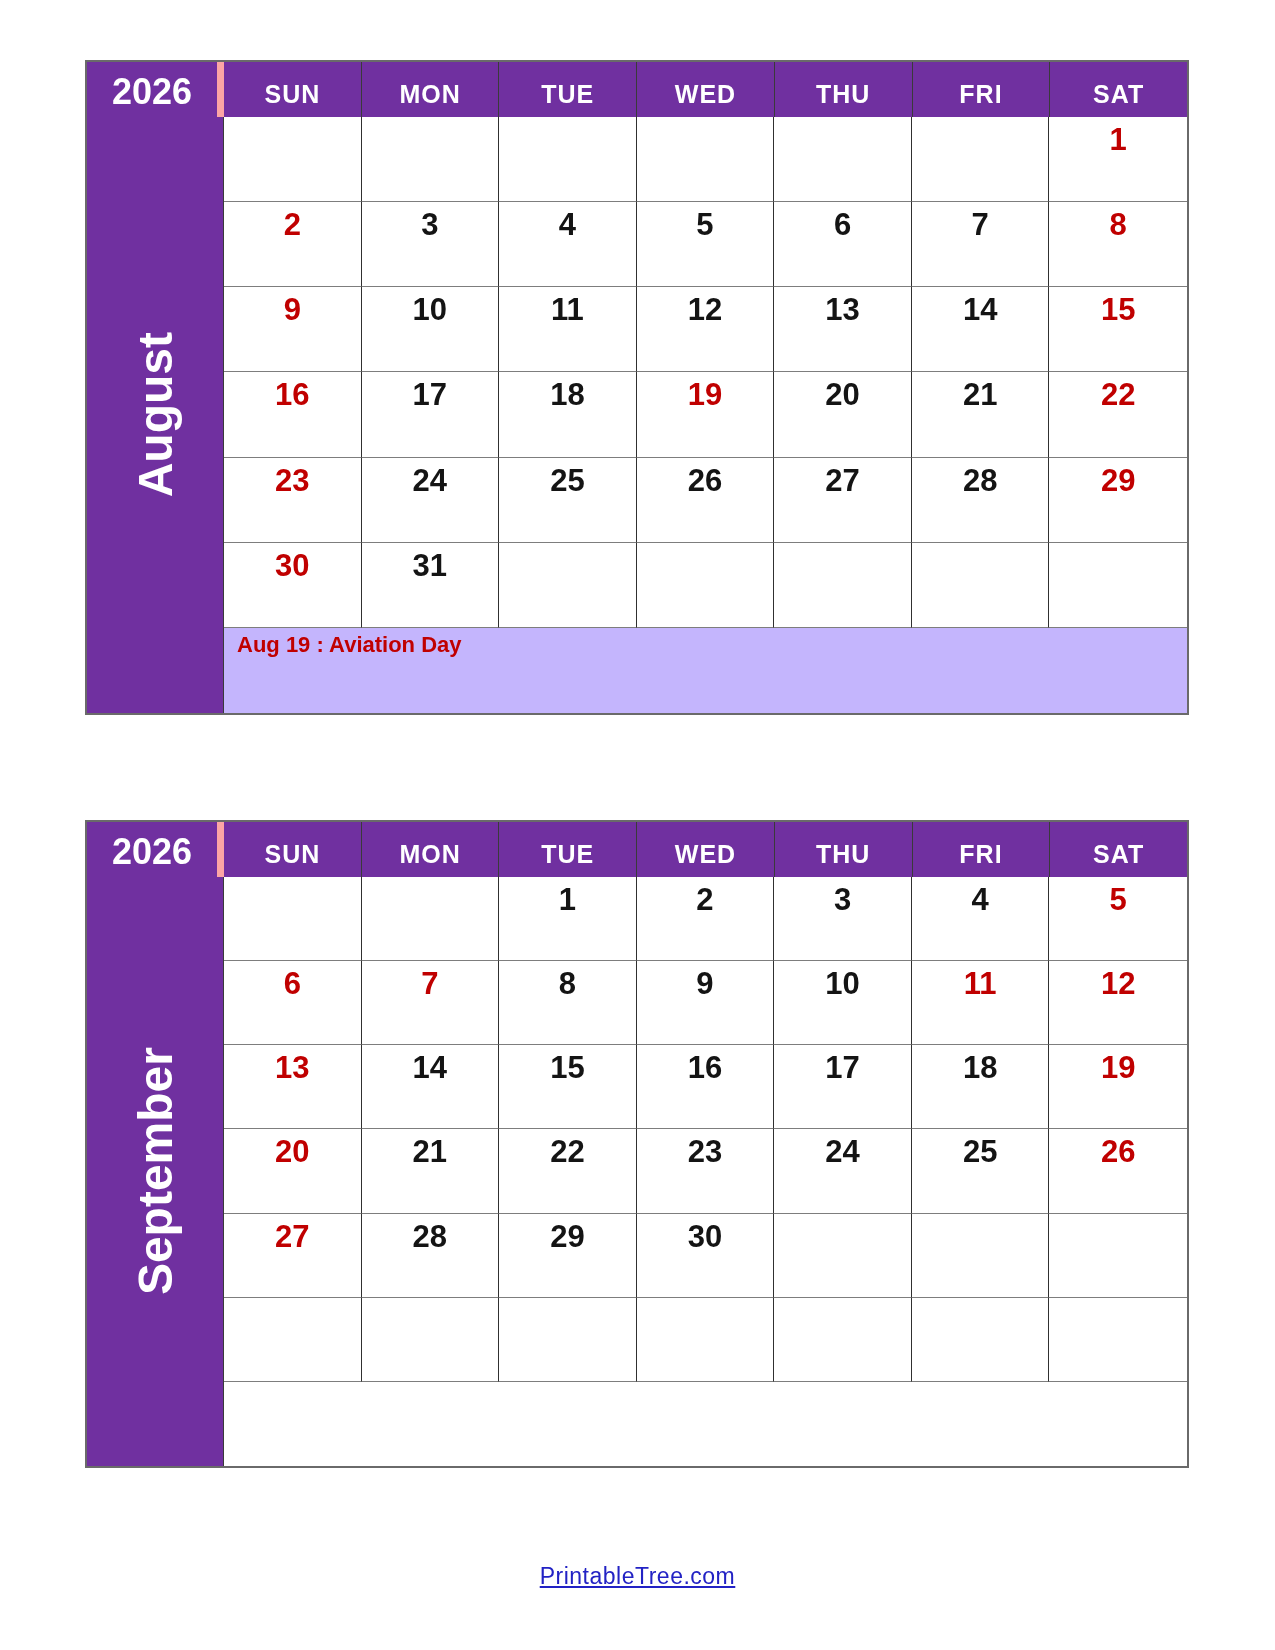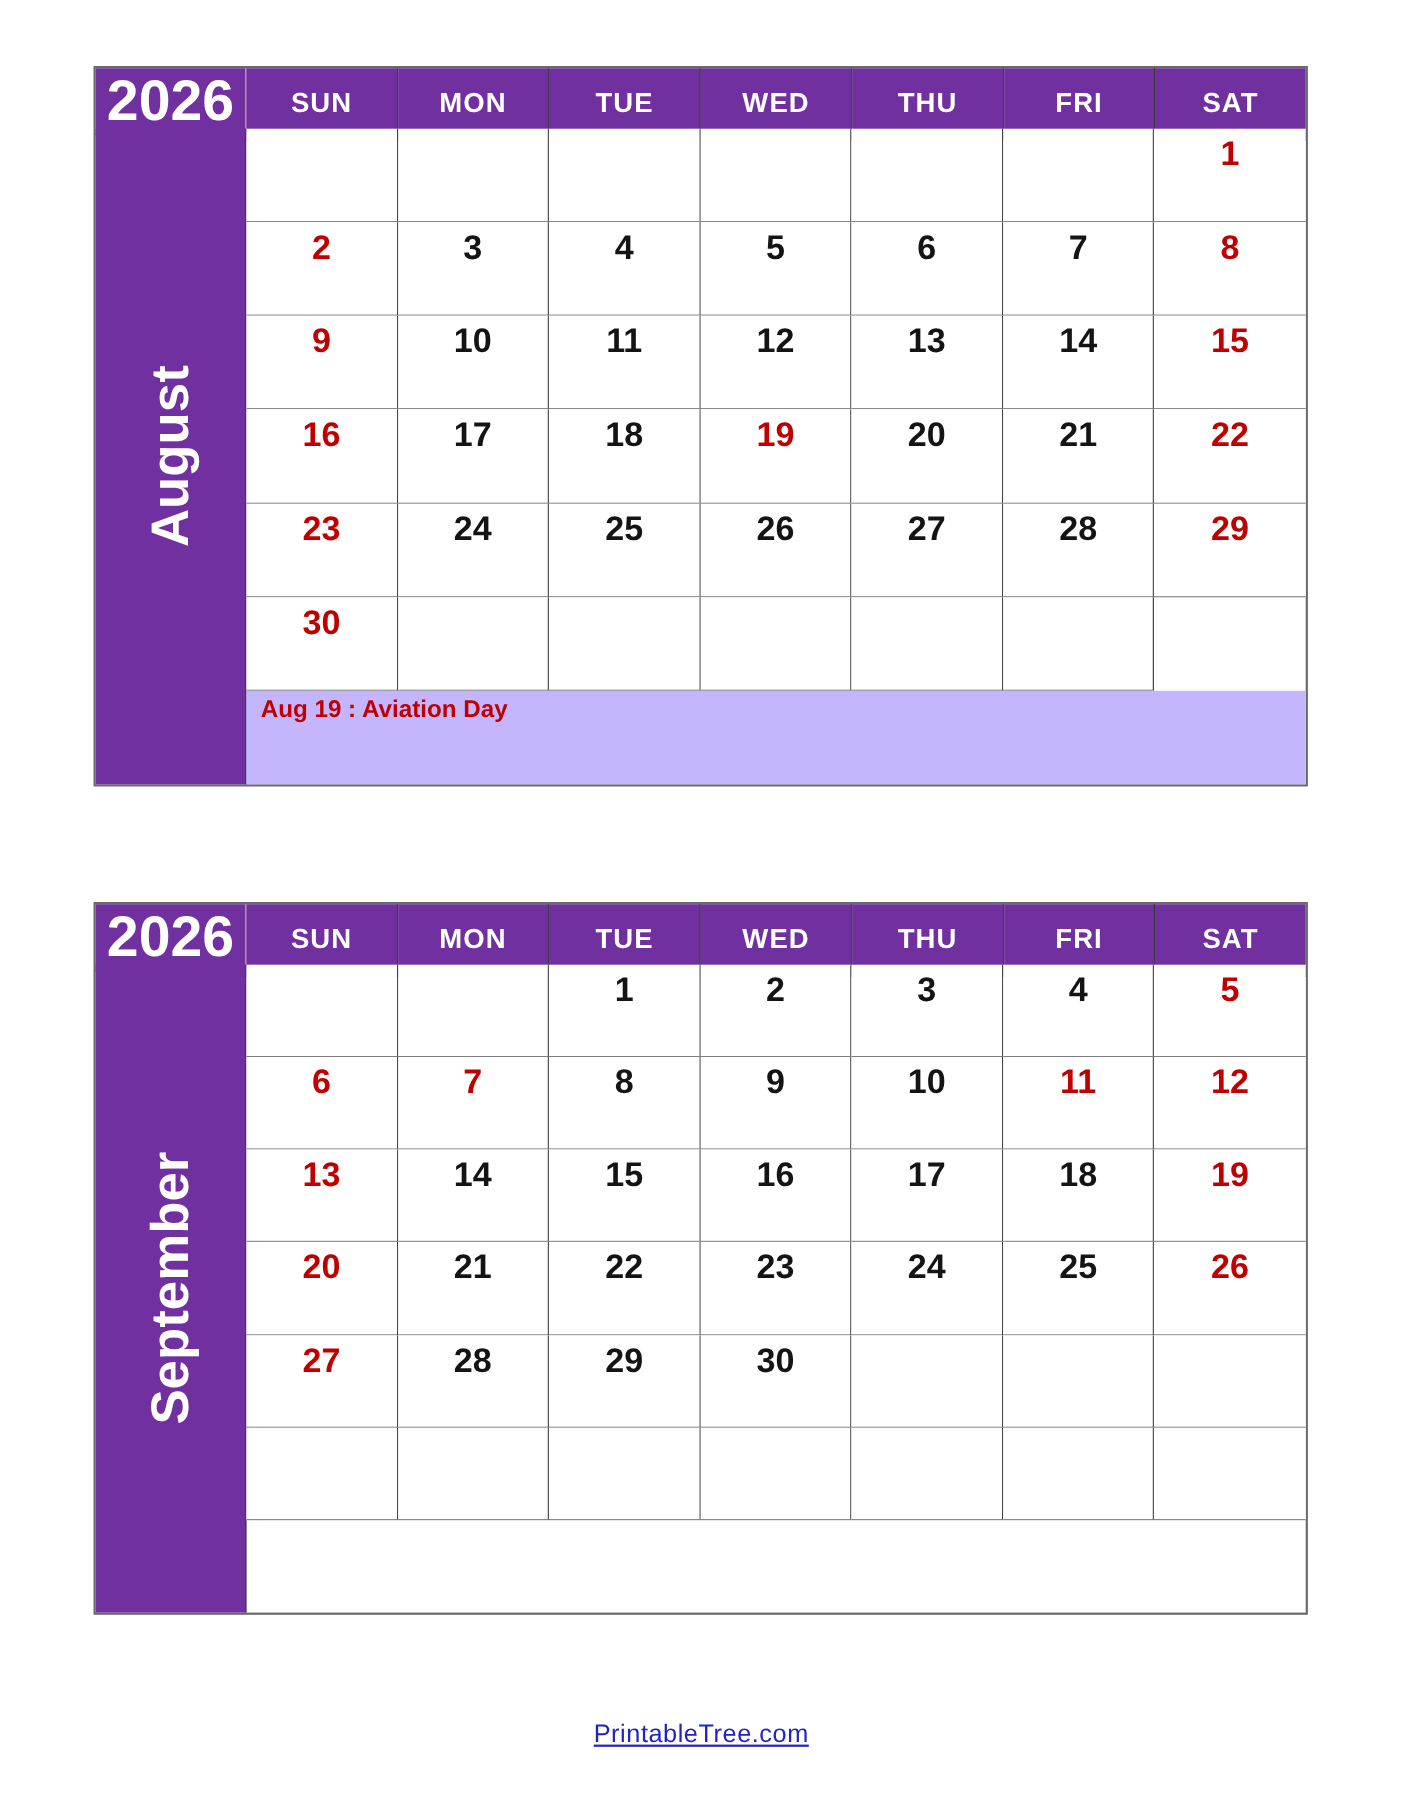--- a/index.html
+++ b/index.html
@@ -12,22 +12,22 @@
     position:absolute; left:85px; width:1104px;
     border:2px solid #6a6a6a; box-sizing:border-box; background:#fff;
   }
   #cal-0 { top:60px;  height:655px; }
   #cal-1 { top:820px; height:648px; }
 
   .year-cell {
     position:absolute; left:0; top:0; width:137px; height:61px;
     background:var(--purple); color:#fff;
     display:flex; align-items:center; justify-content:center;
-    font-size:52px; font-weight:bold;
-    border-right:1px solid #fca5a5; border-bottom:2px solid #5a5a5a;
+    font-size:36px; font-weight:bold;
+    border-right:7px solid #fca5a5; border-bottom:2px solid #5a5a5a;
     box-sizing:border-box;
   }
   .dow-row { position:absolute; left:137px; top:0; right:0; height:66px; display:flex; }
   .dow-cell {
     flex:1; background:var(--purple); color:#fff;
     display:flex; align-items:center; justify-content:center;
     font-size:25px; font-weight:bold; letter-spacing:1px;
     border-right:1px solid #3a3a3a; border-bottom:1px solid #3a3a3a;
     box-sizing:border-box;
   }
@@ -182,20 +182,23 @@
       </div>
       <div class="day-cell">
         <span class="day-num">28</span>
       </div>
       <div class="day-cell">
         <span class="day-num red">29</span>
       </div>
       <div class="day-cell">
         <span class="day-num red">30</span>
       </div>
+      <div class="day-cell">
+        <span class="day-num">31</span>
+      </div>
       <div class="day-cell"></div>
       <div class="day-cell"></div>
       <div class="day-cell"></div>
       <div class="day-cell"></div>
       <div class="day-cell"></div>
       <div class="holiday-box">
         <p class="holiday-line">Aug 19 : Aviation Day</p>
       </div>
     </div>
 </div>

